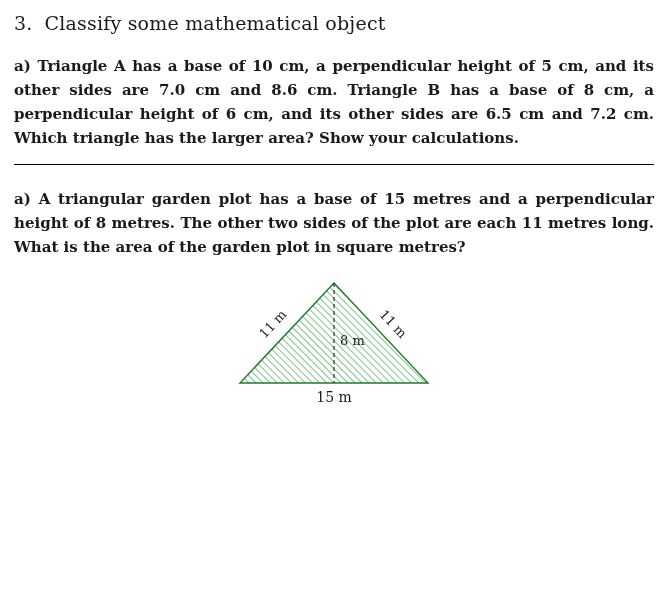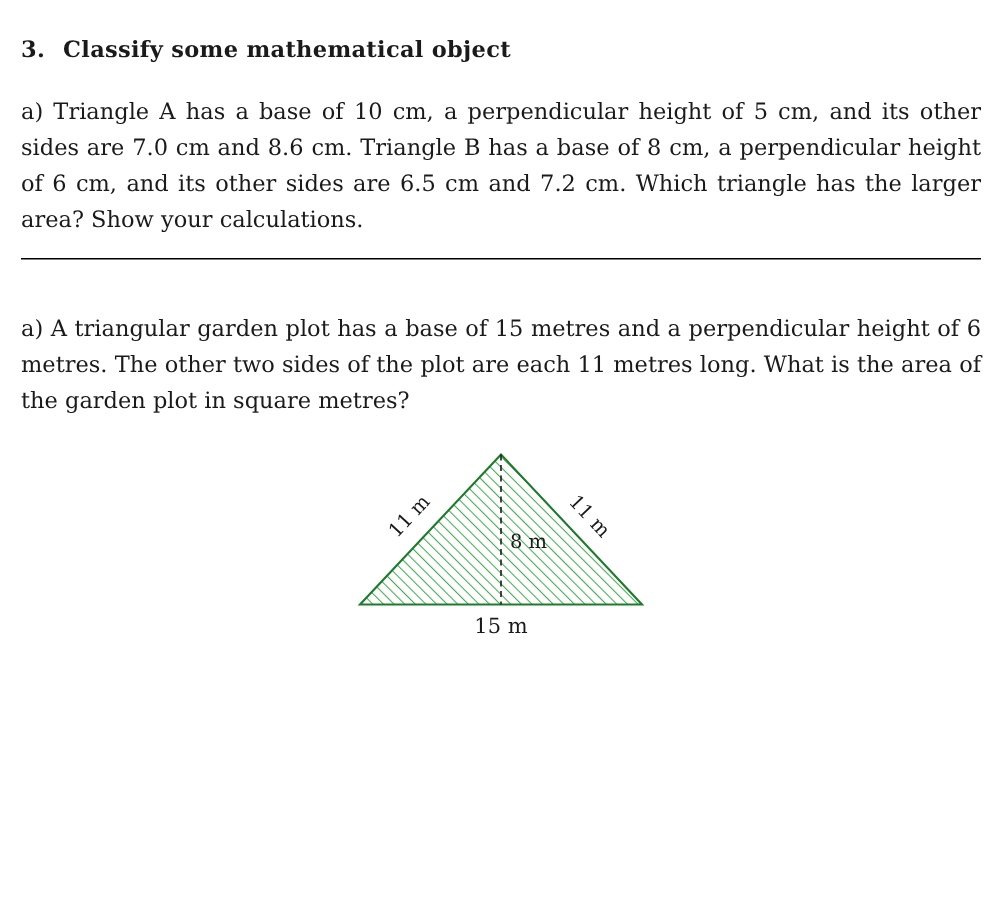--- a/index.html
+++ b/index.html
@@ -11,33 +11,34 @@
     width: 668px;
     height: 608px;
     overflow: hidden;
     font-family: "DejaVu Serif", "Liberation Serif", serif;
     color: #1a1a1a;
   }
   .page {
     padding: 8px 14px 0 14px;
   }
   .section-heading {
-    font-size: 15px;
-    font-weight: bold;
-    margin: 16px 0 20px 0;
+    font-size: 19px;
+    font-weight: normal;
+    margin: 4px 0 20px 0;
     letter-spacing: 0.2px;
   }
   .section-heading .sec-num {
     margin-right: 12px;
   }
   .para {
     font-size: 15px;
     line-height: 24px;
     text-align: justify;
-    margin: 12px 0 14px 0;
+    margin: 0 0 14px 0;
+    font-weight: bold;
   }
   .rule {
     border: none;
     border-top: 1.2px solid #000000;
     margin: 2px 0 0 0;
   }
   .section-gap {
     height: 22px;
   }
   .figure-wrap {
@@ -59,21 +60,21 @@
     <span class="sec-num">3.</span><span>Classify some mathematical object</span>
   </h2>
 
   <p class="para">a) Triangle A has a base of 10 cm, a perpendicular height of 5 cm, and its other sides are 7.0 cm and 8.6 cm. Triangle B has a base of 8 cm, a perpendicular height of 6 cm, and its other sides are 6.5 cm and 7.2 cm. Which triangle has the larger area? Show your calculations.</p>
 
   <hr class="rule">
 
   <div class="section-gap"></div>
 
 
-  <p class="para">a) A triangular garden plot has a base of 15 metres and a perpendicular height of 6 metres. The other two sides of the plot are each 11 metres long. What is the area of the garden plot in square metres?</p>
+  <p class="para">a) A triangular garden plot has a base of 15 metres and a perpendicular height of 8 metres. The other two sides of the plot are each 11 metres long. What is the area of the garden plot in square metres?</p>
 
   <div class="figure-wrap">
     <svg width="250" height="134" viewBox="0 0 250 134">
       <defs>
         <pattern id="hatch" width="5" height="5" patternUnits="userSpaceOnUse" patternTransform="rotate(-45)">
           <rect width="5" height="5" fill="#ffffff"></rect>
           <line x1="0" y1="0" x2="0" y2="5" stroke-width="1.4" stroke="#44a94e"></line>
         </pattern>
       </defs>
 

